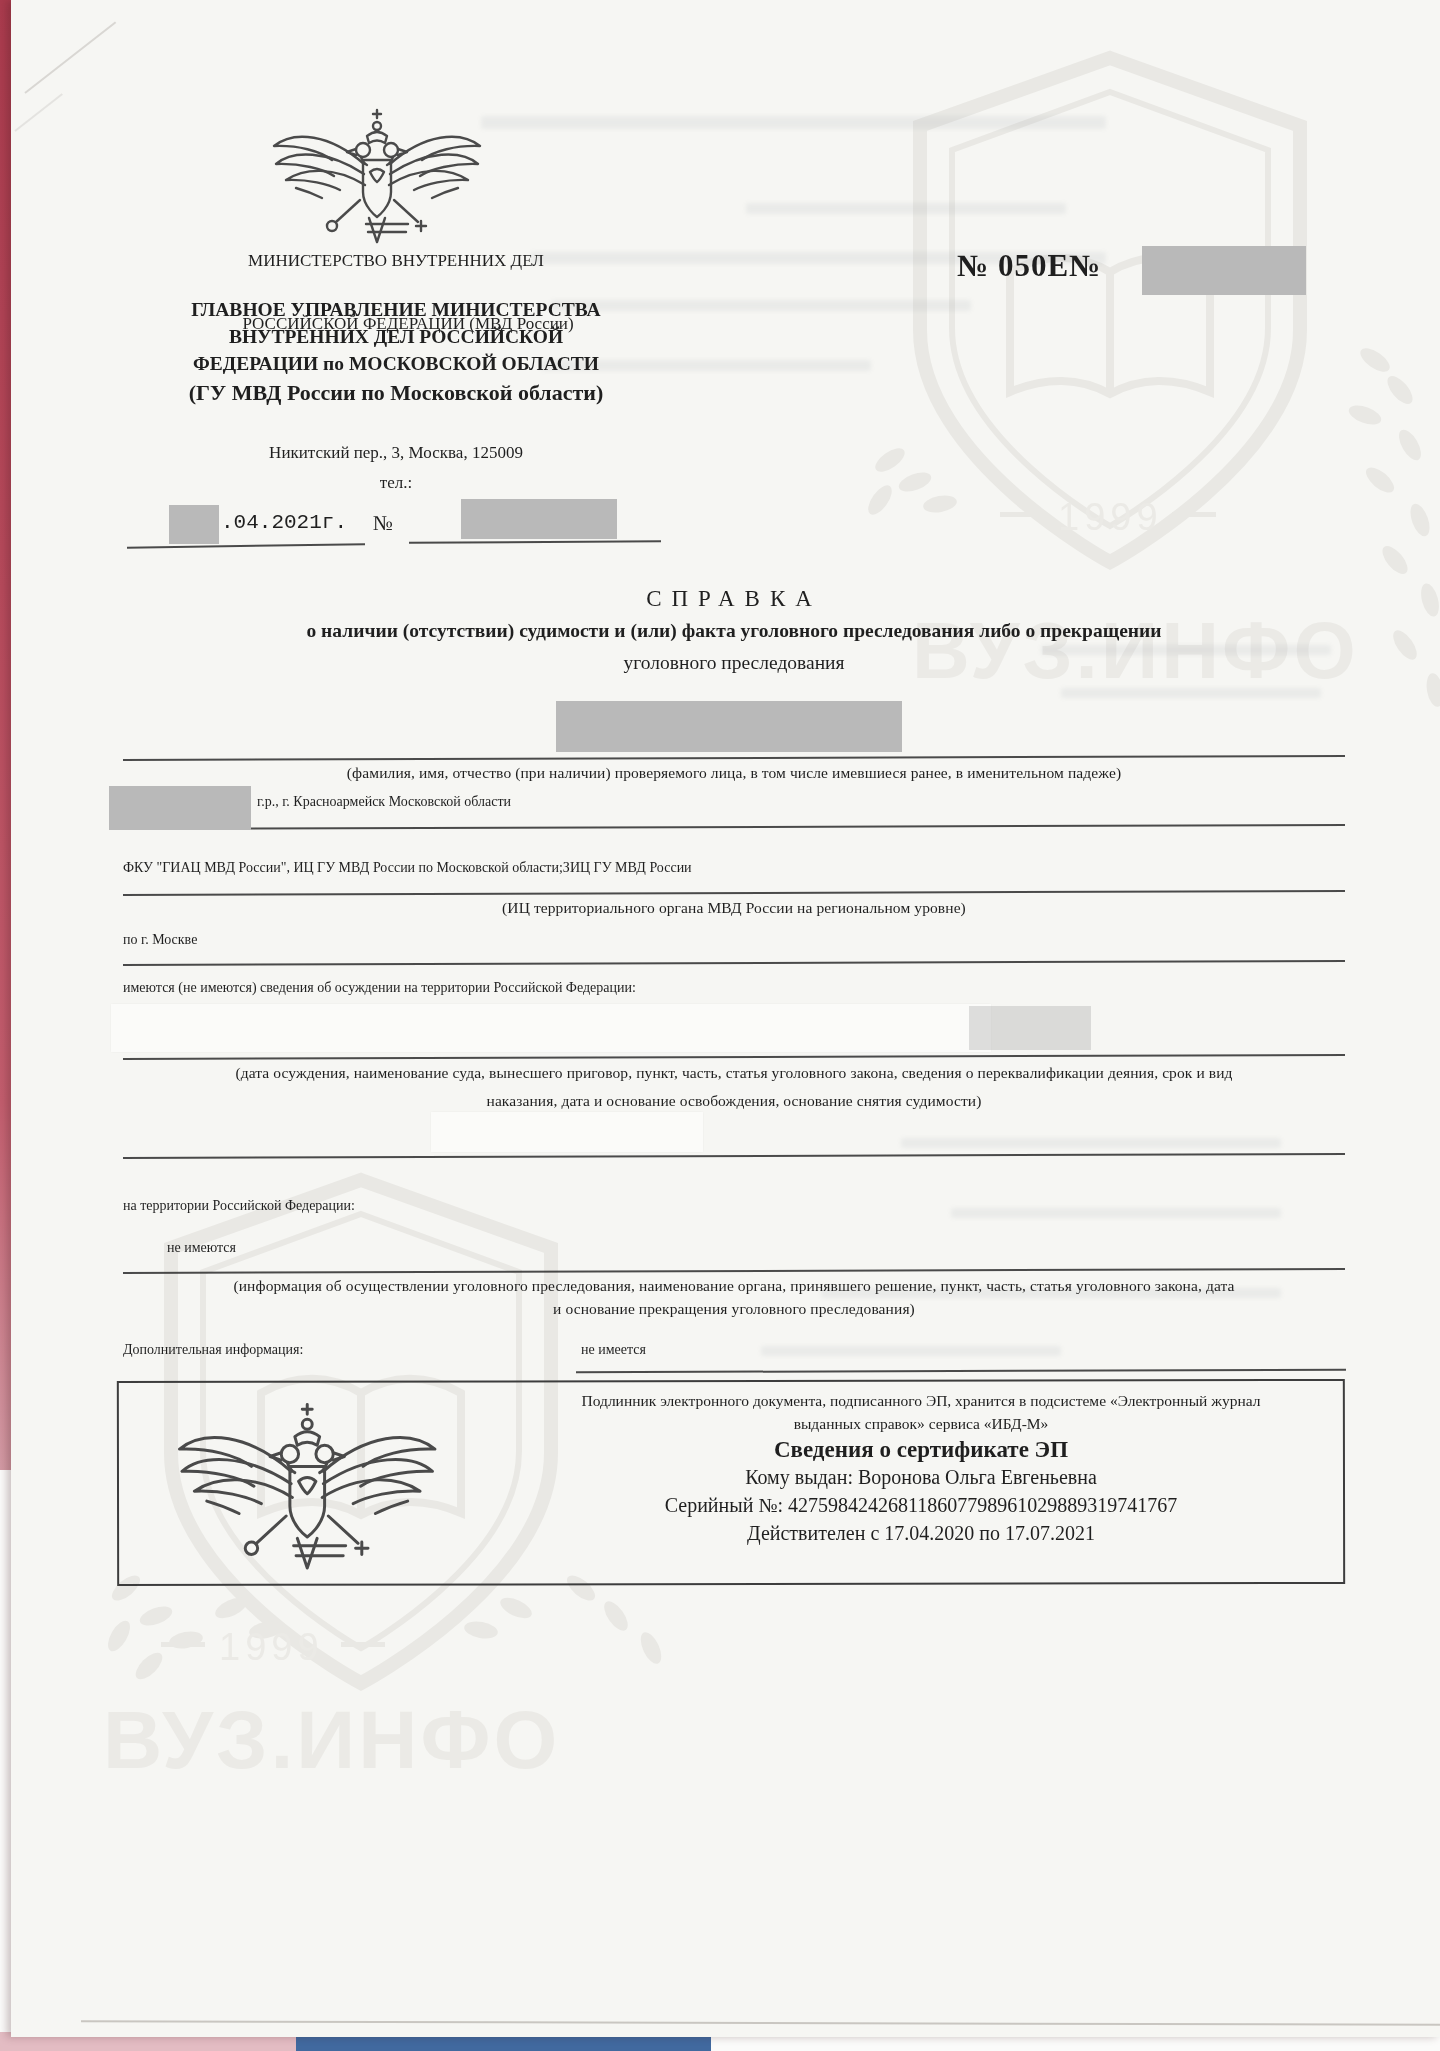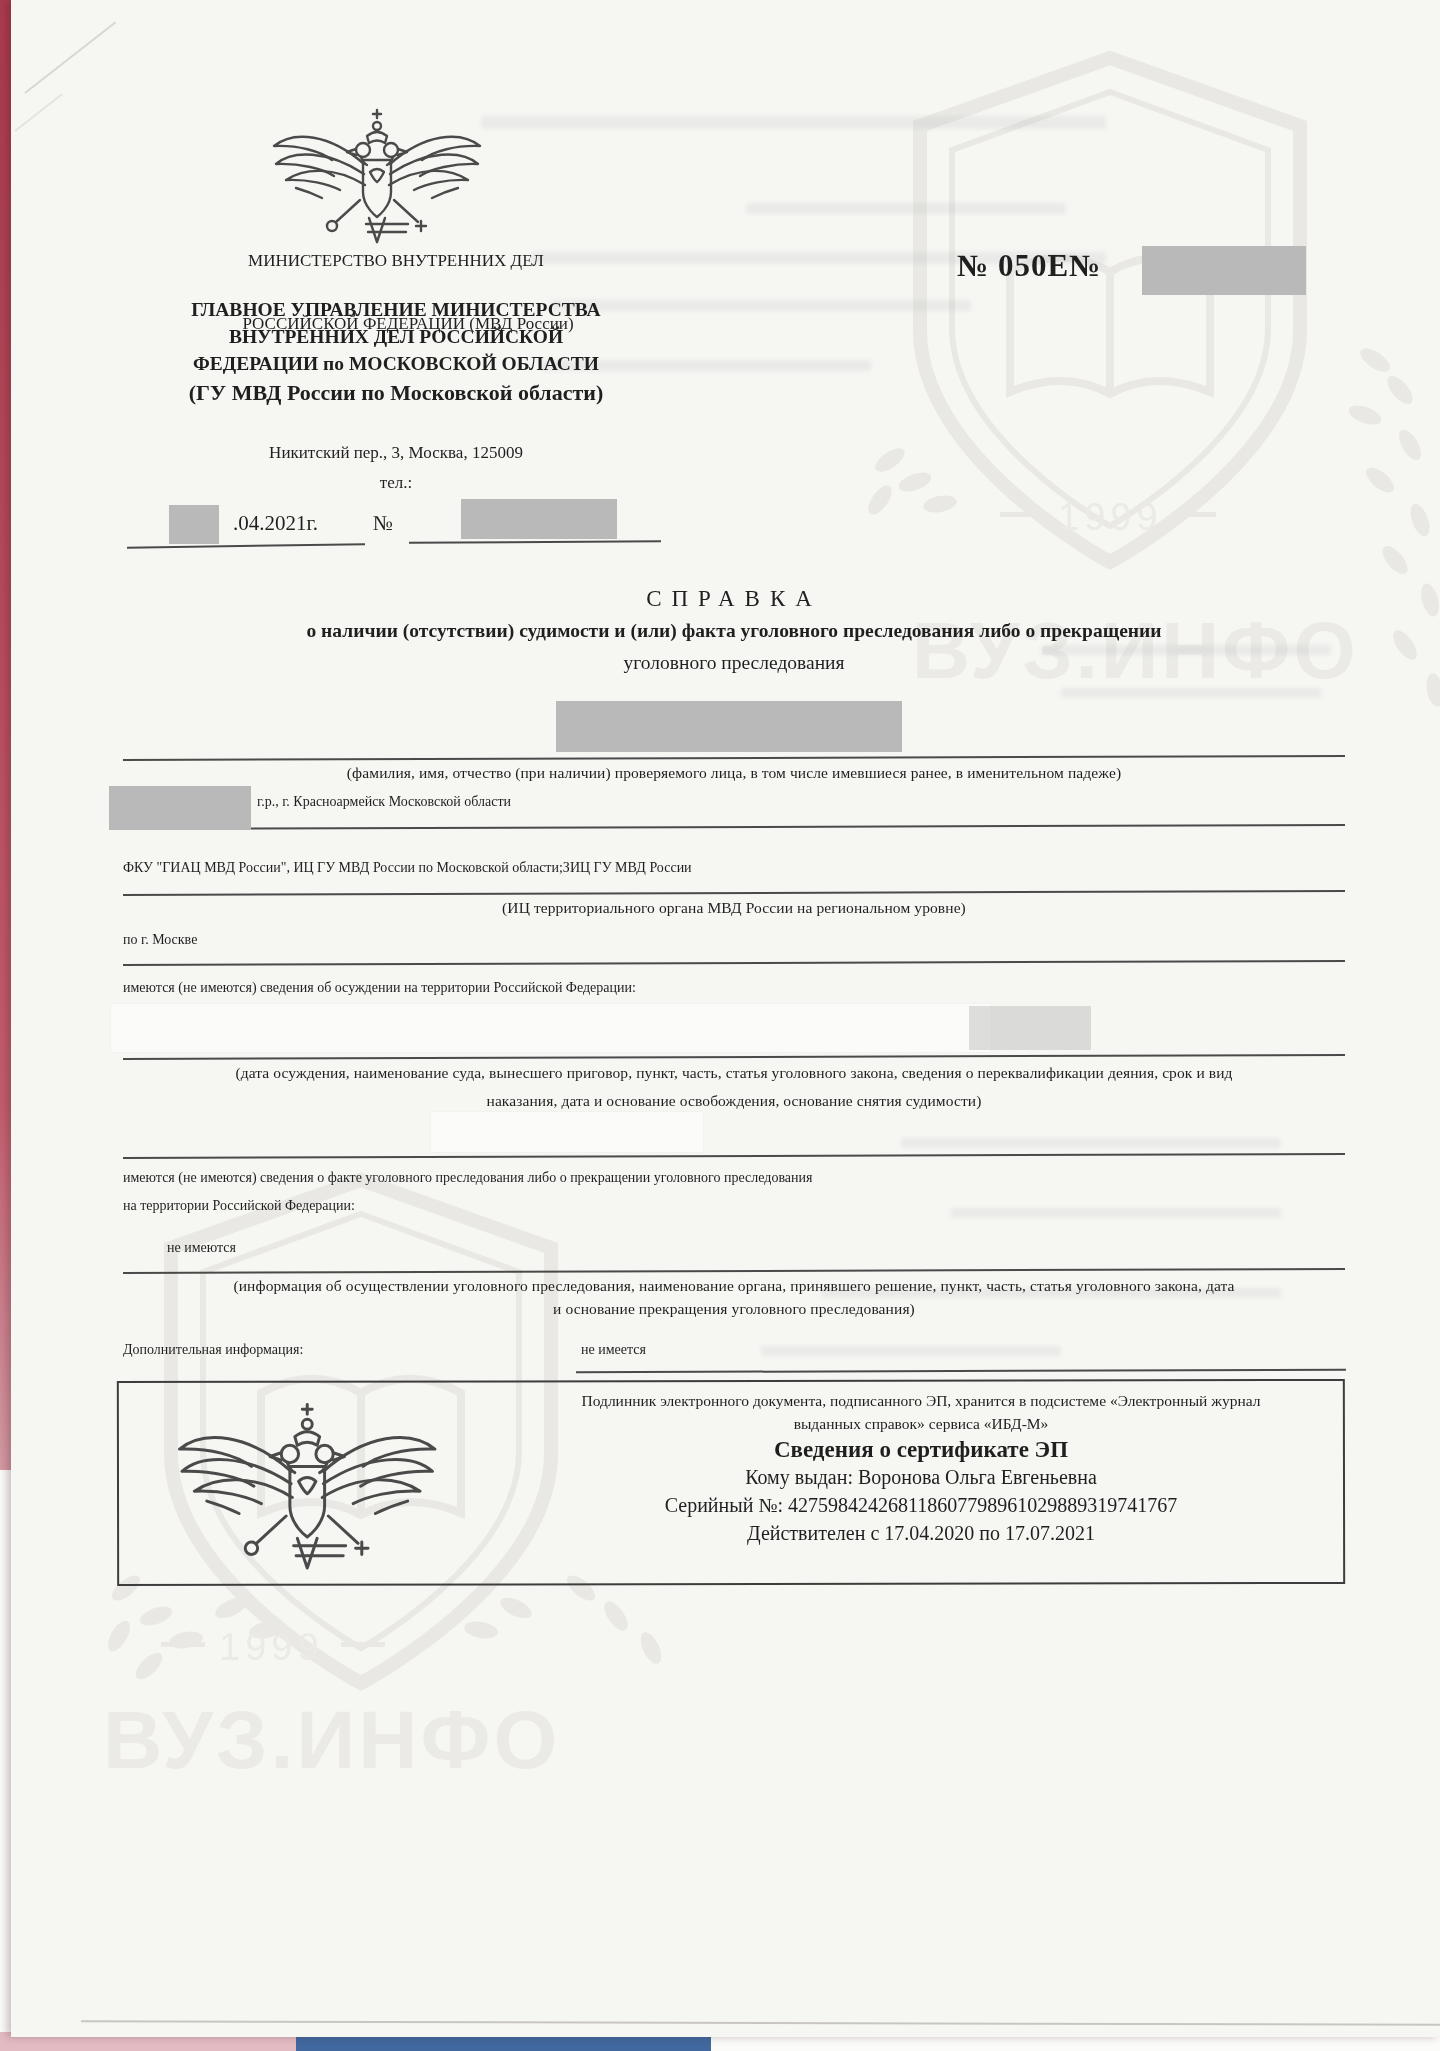--- a/index.html
+++ b/index.html
@@ -154,21 +154,21 @@
     <div class="c center org" style="left:162px;top:272px;width:470px;margin-top:40px;">РОССИЙСКОЙ ФЕДЕРАЦИИ (МВД России)</div>
     <div class="c center orgbold" style="left:130px;top:297px;width:510px;">ГЛАВНОЕ УПРАВЛЕНИЕ МИНИСТЕРСТВА</div>
     <div class="c center orgbold" style="left:130px;top:324px;width:510px;">ВНУТРЕННИХ ДЕЛ РОССИЙСКОЙ</div>
     <div class="c center orgbold" style="left:130px;top:351px;width:510px;">ФЕДЕРАЦИИ по МОСКОВСКОЙ ОБЛАСТИ</div>
     <div class="c center orgbold2" style="left:130px;top:380px;width:510px;">(ГУ МВД России по Московской области)</div>
 
     <div class="c center" style="left:150px;top:443px;width:470px;font-size:17px;">Никитский пер., 3, Москва, 125009</div>
     <div class="c center" style="left:150px;top:473px;width:470px;font-size:17px;">тел.:</div>
 
     <div class="redact" style="left:158px;top:505px;width:50px;height:39px;"></div>
-    <div class="c" style="left:222px;top:511px;font-size:21px;">.04.2021г.</div>
+    <div class="c" style="left:210px;top:511px;font-size:21px;font-family:Liberation Mono, monospace;">.04.2021г.</div>
     <div class="c" style="left:362px;top:511px;font-size:21px;">№</div>
     <div class="redact" style="left:450px;top:499px;width:156px;height:40px;"></div>
     <div class="rule" style="left:116px;top:545px;width:238px;transform:rotate(-.9deg);"></div>
     <div class="rule" style="left:398px;top:541px;width:252px;transform:rotate(-.35deg);"></div>
 
     <div class="c" style="left:946px;top:248px;font-size:31px;font-weight:bold;letter-spacing:1px;">№ 050Е№</div>
     <div class="redact" style="left:1131px;top:246px;width:164px;height:49px;"></div>
 
     <div class="c center" style="left:112px;top:586px;width:1222px;font-size:23px;letter-spacing:10px;">СПРАВКА</div>
     <div class="c center" style="left:112px;top:620px;width:1222px;font-size:19.5px;font-weight:bold;">о наличии (отсутствии) судимости и (или) факта уголовного преследования либо о прекращении</div>
@@ -190,21 +190,20 @@
 
     <div class="c val" style="left:112px;top:980px;">имеются (не имеются) сведения об осуждении на территории Российской Федерации:</div>
     <div class="whiteout" style="left:100px;top:1004px;width:880px;height:48px;"></div>
     <div class="redact" style="left:958px;top:1006px;width:122px;height:44px;opacity:.45;"></div>
     <div class="rule" style="left:112px;top:1056px;width:1222px;"></div>
     <div class="c center caption" style="left:112px;top:1064px;width:1222px;">(дата осуждения, наименование суда, вынесшего приговор, пункт, часть, статья уголовного закона, сведения о переквалификации деяния, срок и вид</div>
     <div class="c center caption" style="left:112px;top:1092px;width:1222px;">наказания, дата и основание освобождения, основание снятия судимости)</div>
     <div class="whiteout" style="left:420px;top:1112px;width:272px;height:40px;"></div>
     <div class="rule" style="left:112px;top:1155px;width:1222px;"></div>
 
-    <div class="c val" style="left:112px;top:1170px;">имеются (не имеются) сведения о факте уголовного преследования либо о прекращении уголовного преследования</div>
     <div class="c val" style="left:112px;top:1198px;">на территории Российской Федерации:</div>
     <div class="c val" style="left:112px;top:1240px;margin-left:44px;">не имеются</div>
     <div class="rule" style="left:112px;top:1270px;width:1222px;"></div>
     <div class="c center caption" style="left:112px;top:1277px;width:1222px;">(информация об осуществлении уголовного преследования, наименование органа, принявшего решение, пункт, часть, статья уголовного закона, дата</div>
     <div class="c center caption" style="left:112px;top:1300px;width:1222px;">и основание прекращения уголовного преследования)</div>
 
     <div class="c val" style="left:112px;top:1342px;">Дополнительная информация:</div>
     <div class="c val" style="left:570px;top:1342px;">не имеется</div>
     <div class="rule" style="left:565px;top:1370px;width:770px;"></div>
 

